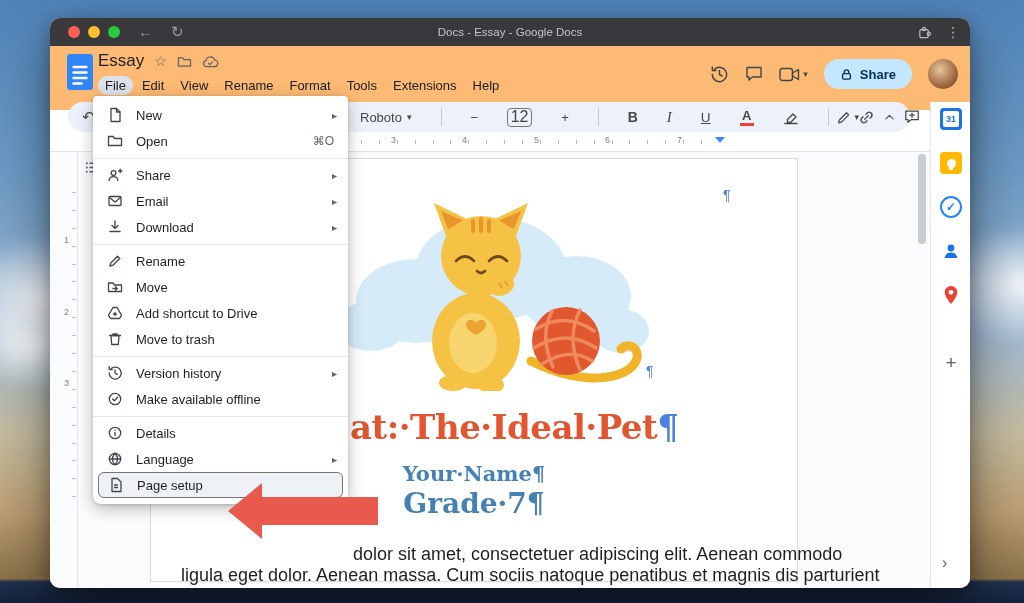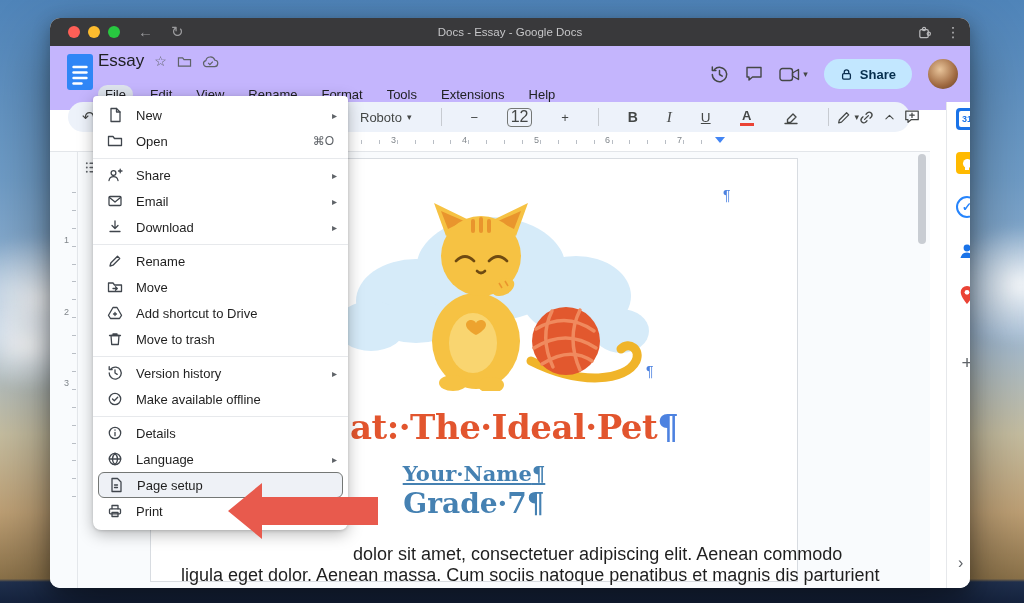--- a/index.html
+++ b/index.html
@@ -23,28 +23,28 @@
   .tl.red{background:#ff5f57;margin-left:18px;}
   .tl.yellow{background:#febc2e;}
   .tl.green{background:#28c840;}
   .tbico{color:#9a9a9c;font-size:15px;line-height:28px;margin-left:18px;}
   .tbtitle{position:absolute;left:0;right:0;text-align:center;color:#c6c6c8;font-size:11.5px;pointer-events:none;}
   .tbright{position:absolute;right:10px;top:0;height:28px;display:flex;align-items:center;gap:14px;}
   .puzzle svg{display:block;}
   .tdots{color:#bdbdbf;font-size:14px;}
 
   
-  .dheader{position:absolute;left:0;top:28px;right:0;height:64px;background:#c4b5fd;}
+  .dheader{position:absolute;left:0;top:28px;right:0;height:64px;background:#fdba74;}
   .docsicon{position:absolute;left:16px;top:7px;}
   .titlewrap{position:absolute;left:48px;top:3px;}
   .trow{display:flex;align-items:center;gap:10px;height:24px;}
   .dtitle{font-size:17px;color:#202124;}
   .hico{color:#5f6368;font-size:14px;line-height:1;}
   .hico svg{display:block;stroke:#5f6368;fill:none;stroke-width:1.3;}
-  .mrow{display:flex;align-items:flex-end;gap:10px;margin-top:12px;}
+  .mrow{display:flex;align-items:flex-end;gap:2px;margin-top:3px;}
   .mitem{font-size:13px;color:#202124;padding:2px 7px;border-radius:10px;}
   .mitem.active{background:#dde3ec;}
   .hright{position:absolute;right:12px;top:0;height:56px;display:flex;align-items:center;gap:16px;}
   .hrico svg{display:block;stroke:#444746;fill:none;stroke-width:1.4;stroke-linecap:round;stroke-linejoin:round;}
   .camwrap{display:flex;align-items:center;gap:3px;}
   .caret{font-size:9px;color:#444746;}
   .sharebtn{display:flex;align-items:center;gap:7px;background:#c2e7ff;border-radius:16px;height:30px;padding:0 16px;}
   .sharebtn svg{display:block;stroke:#0b2e4f;fill:none;stroke-width:1.4;}
   .sharetxt{font-size:13px;color:#052e4d;font-weight:bold;}
   .avatar{width:30px;height:30px;border-radius:50%;background:radial-gradient(circle at 40% 35%,#e8c49a,#a06a42 60%,#5f3c24 100%);}
@@ -81,30 +81,30 @@
   .vticks{position:absolute;left:22px;top:40px;width:4px;height:322px;
     background:repeating-linear-gradient(180deg,#b9bec5 0 1px,transparent 1px 17.9px);}
   .outlineico{position:absolute;left:34px;top:8px;}
   .outlineico svg{stroke:#5f6368;fill:none;stroke-width:1.5;stroke-linecap:round;}
 
   .page{position:absolute;left:100px;top:6px;width:648px;height:424px;background:#fff;border:1px solid #d8dce1;}
   .pilcrow{position:absolute;color:#4d82e0;font-size:14px;}
   .doc-title{position:absolute;left:199px;top:248px;font-family:"DejaVu Serif",serif;font-weight:bold;font-size:34px;letter-spacing:-0.5px;color:#e2552e;white-space:nowrap;}
   .doc-title .pl{color:#4d82e0;}
   .byline{position:absolute;left:0;width:100%;text-align:center;font-family:"DejaVu Serif",serif;font-weight:bold;color:#4581b2;}
-  .byline.b1{top:302px;font-size:21px;text-decoration:underline;}
+  .byline.b1{top:302px;font-size:21px;}
   .byline.b2{top:328px;font-size:28px;}
   .bodyline{position:absolute;font-size:18px;color:#1f1f1f;white-space:nowrap;}
   .bl1{left:202px;top:385px;}
   .bl2{left:30px;top:406px;}
 
   .scrollbar{position:absolute;left:868px;top:2px;width:8px;height:90px;border-radius:4px;background:#c9cdd3;}
 
   
-  .rail{position:absolute;right:0;top:84px;width:24px;bottom:0;background:#fff;border-left:1px solid #e6e8eb;margin-left:39px;}
+  .rail{position:absolute;right:0;top:84px;width:40px;bottom:0;background:#fff;border-left:1px solid #e6e8eb;margin-left:39px;}
   .railitem{position:absolute;left:9px;width:22px;height:22px;}
   .cal{background:#1a73e8;border-radius:4px;display:flex;align-items:center;justify-content:center;}
   .calinner{width:16px;height:16px;background:#fff;border-radius:2px;display:flex;align-items:center;justify-content:center;font-size:9px;font-weight:bold;color:#1a73e8;}
   .keep{background:#ffba00;border-radius:4px;display:flex;align-items:center;justify-content:center;}
   .bulb{width:9px;height:9px;background:#fff;border-radius:50%;position:relative;}
   .bulb::after{content:"";position:absolute;left:2.5px;top:8px;width:4px;height:3px;background:#fff;}
   .tasks{border:2px solid #2684fc;border-radius:50%;display:flex;align-items:center;justify-content:center;color:#2684fc;font-size:12px;font-weight:bold;}
   .mapspin{position:relative;}
   .mapspin svg{display:block;}
   .railplus{color:#5f6368;font-size:19px;text-align:center;line-height:22px;}
@@ -547,30 +547,20 @@
       </div>
       <div class="mi hover">
         <span class="mic">
             <svg viewBox="0 0 16 16">
               <path d="M4 1.5h5.5L13 5v9.5H4z"></path>
               <path d="M6.5 8h3M6.5 10.5h3"></path>
             </svg>
           </span>
         <span class="ml">Page setup</span>
       </div>
-      <div class="mi">
-        <span class="mic">
-            <svg viewBox="0 0 16 16">
-              <rect x="2.5" y="5.8" width="11" height="5" rx="1"></rect>
-              <path d="M5 5.8V2.5h6v3.3M5 9.5h6v4H5z"></path>
-            </svg>
-          </span>
-        <span class="ml">Print</span>
-        <span class="mk">⌘P</span>
-      </div>
     </div>
 
     <svg class="redarrow" width="150" height="56" viewBox="0 0 150 56">
       <polygon points="0,28 34,0 34,14 150,14 150,42 34,42 34,56" fill="#e85a4d"></polygon>
     </svg>
 
   </div>
 </div>
 
 </body></html>

